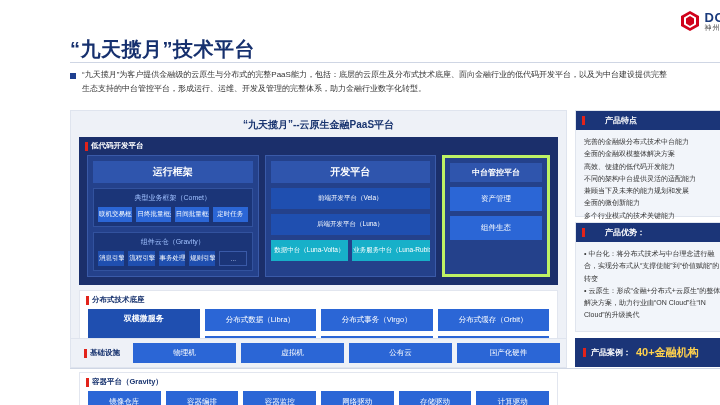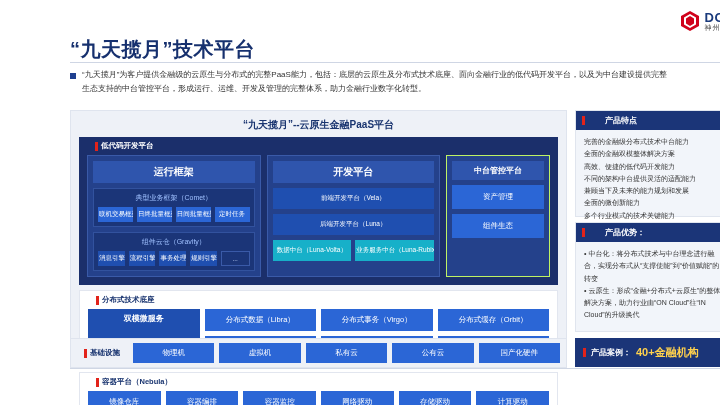--- a/index.html
+++ b/index.html
@@ -18,40 +18,40 @@
 
   .lead{position:absolute;left:30px;top:68px;width:600px;display:flex;gap:6px;}
   .lead-bullet{width:6px;height:6px;background:#1f3f8f;margin-top:5px;flex:none;}
   .lead-txt{font-size:8px;line-height:1.7;color:#333;}
 
   
   .panel{position:absolute;left:30px;top:110px;width:495px;height:255px;background:#eef1f7;border:1px solid #dfe4ee;}
   .panel-title{text-align:center;font-size:10px;font-weight:bold;color:#1a3570;padding:7px 0 5px;}
 
   .band{margin:0 8px 5px;background:#ffffff;border:1px solid #e2e6ef;position:relative;}
-  .band-label{position:absolute;left:0;top:0;display:flex;align-items:center;gap:3px;padding:4px 16px;font-size:7.5px;font-weight:bold;color:#1a3570;}
+  .band-label{position:absolute;left:0;top:0;display:flex;align-items:center;gap:3px;padding:4px 6px;font-size:7.5px;font-weight:bold;color:#1a3570;}
   .tag{width:3px;height:9px;background:#e2231a;display:inline-block;}
 
   
   .dev{display:flex;gap:6px;padding:18px 8px 8px;background:#1b2f6b;}
   .dev.band{border:none;}
   .col{background:#24418b;border:1px solid #3a5aa8;padding:5px;}
   .col-h{background:#2f55ad;color:#fff;font-size:10px;text-align:center;padding:4px 0;margin-bottom:5px;font-weight:bold;}
   .sub{background:#1b3578;border:1px solid #32529e;padding:4px;margin-bottom:5px;}
   .sub-t{color:#9fc0ff;font-size:7px;text-align:center;margin-bottom:4px;}
   .chips{display:flex;gap:4px;flex-wrap:wrap;}
   .chip{flex:1;min-width:0;background:#2b66d6;color:#fff;font-size:6.5px;text-align:center;padding:3px 1px;white-space:nowrap;overflow:hidden;}
   .chip.lite{background:#1f4fb0;}
   .chip.cyan{background:#17b0c9;}
   .chip.ghost{background:#1b3578;border:1px solid #3a5aa8;color:#b9cbf0;}
 
   .devcols{display:flex;gap:6px;flex:1;}
   .devcol{flex:1;}
 
-  .ctrl{width:92px;background:#24418b;border:1px solid #bef264;padding:5px;display:flex;flex-direction:column;}
+  .ctrl{width:92px;background:#24418b;border:3px solid #bef264;padding:5px;display:flex;flex-direction:column;}
   .ctrl-h{background:#2f55ad;color:#fff;font-size:8px;text-align:center;padding:4px 0;margin-bottom:5px;font-weight:bold;}
   .ctrl-item{background:#2b66d6;color:#fff;font-size:7.5px;text-align:center;padding:7px 0;margin-bottom:5px;}
   .ctrl-item:last-child{margin-bottom:0;}
 
   
   .grid2{display:grid;grid-template-columns:1fr 1fr 1fr 1fr;gap:5px;padding:18px 8px 8px;align-items:stretch;}
   .cellbig{grid-row:span 2;background:#1f4fb0;color:#fff;font-size:7px;line-height:1.6;display:flex;flex-direction:column;justify-content:space-between;align-items:center;text-align:center;padding:4px;}
   .cellbig b{font-size:8px;font-weight:bold;display:block;margin-bottom:3px;}
   .cell{background:#2b66d6;color:#fff;font-size:7.5px;text-align:center;padding:6px 2px;}
 
@@ -174,42 +174,41 @@
         <div class="cell">分布式缓存（Orbit）</div>
         <div class="cell">全局序列（Mars）</div>
         <div class="cell">分布式调度（Sonic）</div>
         <div class="cell">分布式消息（TDRSS）</div>
       </div>
     </div>
 
     <div class="band" style="margin-bottom:0;">
       <div class="band-label">
         <span class="tag"></span>
-        <span>容器平台（Nebula）</span>
+        <span>容器平台（Gravity）</span>
       </div>
       <div class="row6">
         <div class="cell6">镜像仓库</div>
         <div class="cell6">容器编排</div>
         <div class="cell6">容器监控</div>
         <div class="cell6">网络驱动</div>
         <div class="cell6">存储驱动</div>
         <div class="cell6">计算驱动</div>
       </div>
     </div>
   </div>
 
   <div class="infra">
     <div class="infra-label">
       <span class="tag"></span>
       <span>基础设施</span>
     </div>
     <div class="infra-items">
       <div class="infra-cell">物理机</div>
       <div class="infra-cell">虚拟机</div>
-      <div class="infra-cell">私有云</div>
       <div class="infra-cell">公有云</div>
       <div class="infra-cell">国产化硬件</div>
     </div>
   </div>
 
   <div class="rbox" style="top:110px;height:105px;">
     <div class="rhead">
       <span class="tag" style="background:#e2231a;"></span>
       <span>产品特点</span>
     </div>

